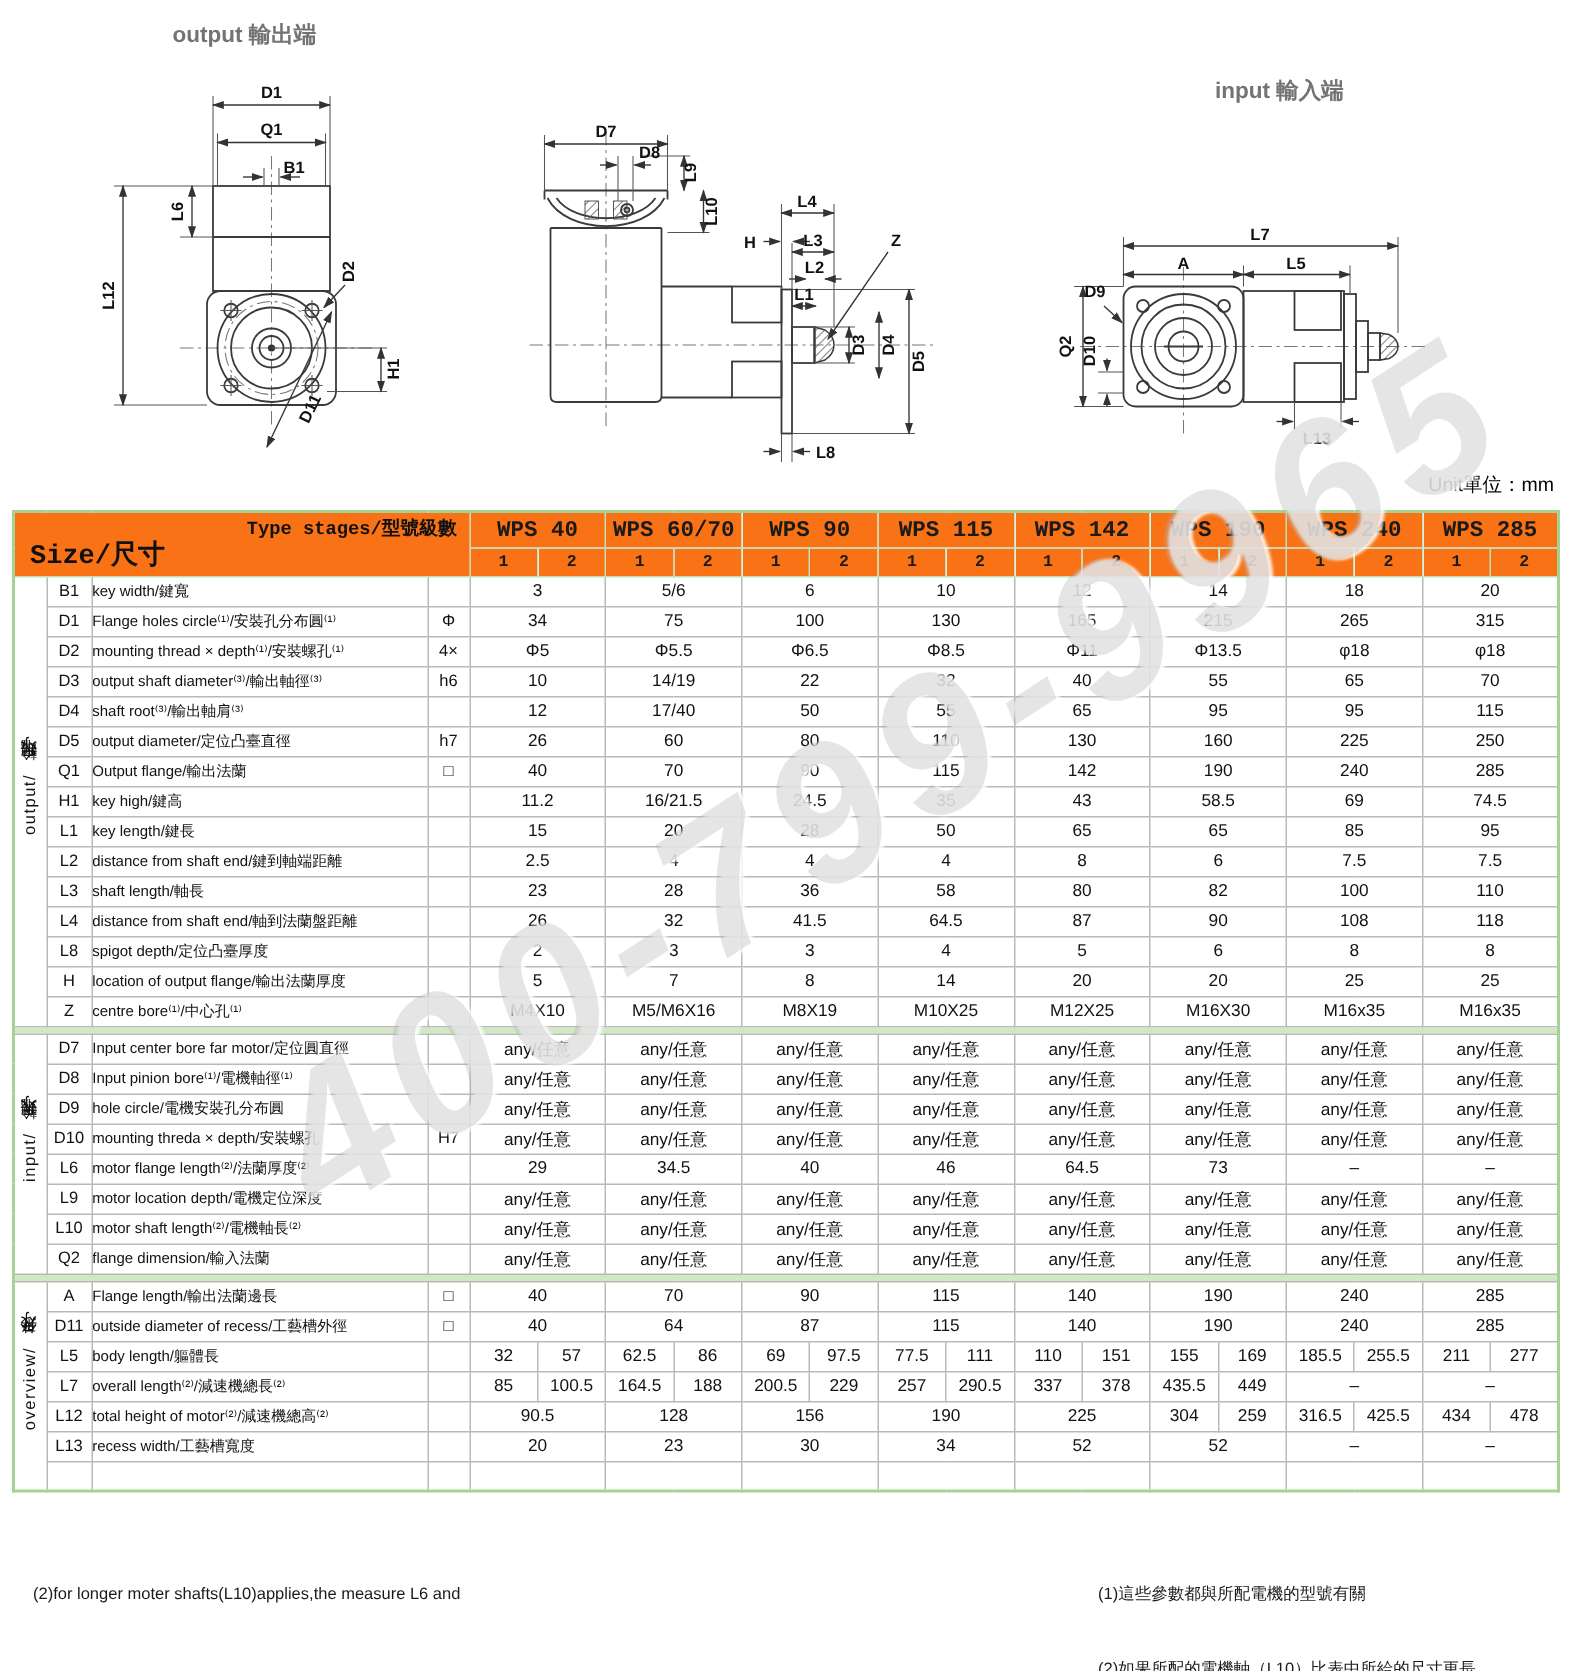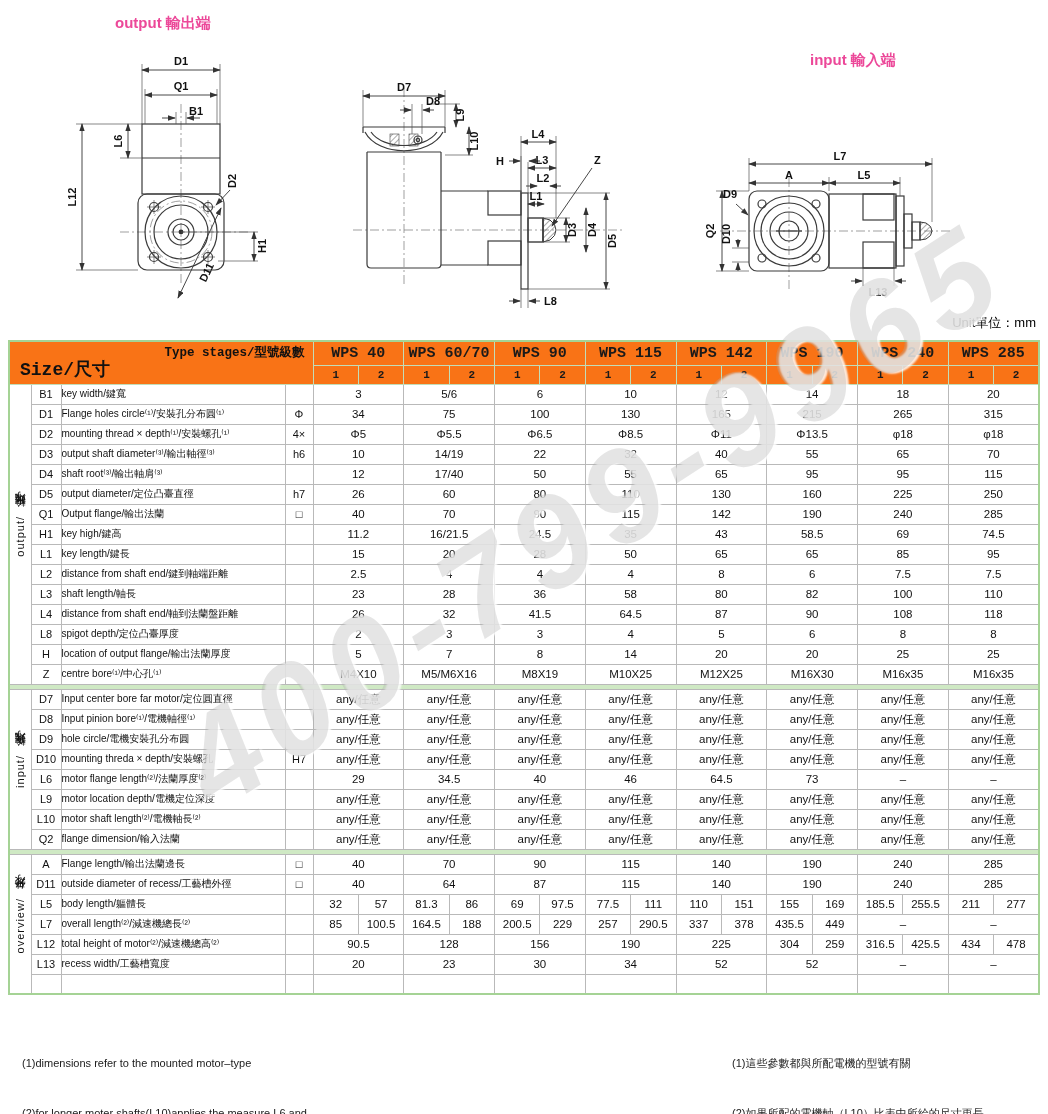--- a/index.html
+++ b/index.html
@@ -1,19 +1,19 @@
 <!DOCTYPE html>
 <html><head>
 <meta charset="utf-8">
 <style>
   html,body{margin:0;padding:0;background:#fff;}
   body{font-family:"Liberation Sans","DejaVu Sans",sans-serif;color:#111;}
   #page{position:relative;width:1048px;height:1114px;background:#fff;overflow:hidden;}
 
-  .diagram-title{position:absolute;font-size:15px;font-weight:bold;color:#ec4899;}
+  .diagram-title{position:absolute;font-size:15px;font-weight:bold;color:#737373;}
   #title-output{left:115px;top:14px;}
   #title-input{left:810px;top:22px;margin-top:29px;}
   .unit-label{position:absolute;right:12px;top:314px;font-size:13px;color:#000;}
 
   svg{position:absolute;overflow:visible;}
   svg text{font-family:"Liberation Sans","DejaVu Sans",sans-serif;font-size:11px;font-weight:bold;fill:#111;}
   .body-ln{stroke:#3a3a3a;stroke-width:1.2;fill:none;}
   .thin-ln{stroke:#555;stroke-width:0.7;fill:none;}
   .dim-ln{stroke:#333;stroke-width:0.9;fill:none;}
   .cl{stroke:#777;stroke-width:0.7;fill:none;stroke-dasharray:9 3 2 3;}
@@ -603,21 +603,21 @@
           <td class="val" colspan="2">190</td>
           <td class="val" colspan="2">240</td>
           <td class="val" colspan="2">285</td>
         </tr>
         <tr class="data">
           <td class="code">L5</td>
           <td class="desc">body length/軀體長</td>
           <td class="unit"></td>
           <td class="val">32</td>
           <td class="val">57</td>
-          <td class="val">81.3</td>
+          <td class="val">62.5</td>
           <td class="val">86</td>
           <td class="val">69</td>
           <td class="val">97.5</td>
           <td class="val">77.5</td>
           <td class="val">111</td>
           <td class="val">110</td>
           <td class="val">151</td>
           <td class="val">155</td>
           <td class="val">169</td>
           <td class="val">185.5</td>
@@ -685,21 +685,20 @@
           <td class="val empty" colspan="2"></td>
           <td class="val empty" colspan="2"></td>
           <td class="val empty" colspan="2"></td>
         </tr>
       </tbody>
   </table>
 
   <div class="watermark">400-799-9965</div>
 
   <div class="footnotes" id="fn-en">
-    <div>(1)dimensions refer to the mounted motor–type</div>
     <div>(2)for longer moter shafts(L10)applies,the measure L6 and</div>
     
     
   </div>
   <div class="footnotes" id="fn-zh">
     <div>(1)這些參數都與所配電機的型號有關</div>
     <div>(2)如果所配的電機軸（L10）比表中所給的尺寸更長，</div>
     
     
   </div>

